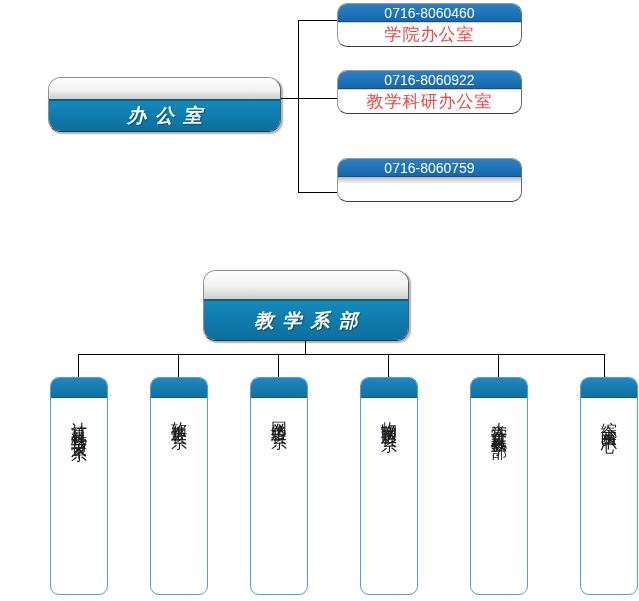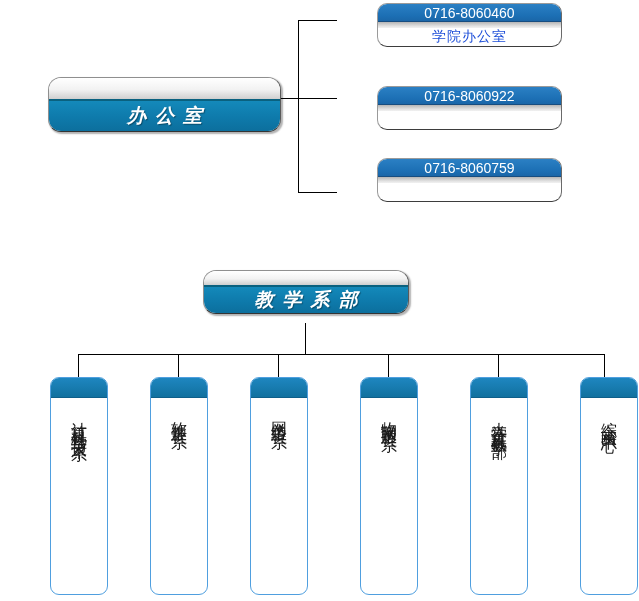--- a/index.html
+++ b/index.html
@@ -21,37 +21,37 @@
     height:44%; background:linear-gradient(#ffffff 0%, #f2f2f2 55%, #cfcfcf 100%);
     border-bottom:2px solid #0a617f;
   }
   .rootbox .body {
     flex:1; background:linear-gradient(#1489ba 0%, #0e7aab 55%, #0c6f9d 100%);
     color:#ffffff; display:flex; align-items:center; justify-content:center;
     font-family:"Liberation Serif", serif; font-style:italic; font-weight:bold;
     font-size:19px; letter-spacing:9px; text-indent:9px; text-shadow:1px 1px 1px rgba(0,0,0,0.35);
   }
   .rootbox--office { left:48px; top:77px; width:233px; height:55px; }
-  .rootbox--dept   { left:203px; top:270px; width:206px; height:44px; }
+  .rootbox--dept   { left:203px; top:270px; width:206px; height:71px; }
 
   
   .phonebox {
     position:absolute; left:337px; width:185px; height:44px; border-radius:10px; overflow:hidden;
     border:1px solid #9a9a9a; border-bottom-color:#3d3d3d; border-right-color:#6a6a6a;
-    background:#ffffff; display:flex; flex-direction:column;margin-left:40px;
+    background:#ffffff; display:flex; flex-direction:column;
   }
   .phonebox .phone {
     height:18px; line-height:18px; text-align:center;
     background:linear-gradient(#2b80c4 0%, #1c6fb4 70%, #1a66a8 100%);
     border-bottom:1px solid #174d80; color:#ffffff; font-size:14px;
   }
   .phonebox .band { height:6px; background:linear-gradient(#b5b5b5 0%, #e3e3e3 70%, #f2f2f2 100%); }
-  .phonebox .name { flex:1; display:flex; align-items:center; justify-content:center; color:#1d4ed8; font-size:14px; letter-spacing:1px;text-align:right; }
+  .phonebox .name { flex:1; display:flex; align-items:center; justify-content:center; color:#ef4444; font-size:17px; letter-spacing:1px;text-align:right; }
   .phonebox--1 { top:3px; }
-  .phonebox--2 { top:86px; }
+  .phonebox--2 { top:70px; }
   .phonebox--3 { top:158px; }
 
   
   .deptbox {
     position:absolute; top:377px; width:58px; height:218px; border-radius:9px; overflow:hidden;
     border:1px solid #4f9fdf; background:#ffffff; display:flex; flex-direction:column;
   }
   .deptbox .cap { height:20px; flex:0 0 20px; background:linear-gradient(#1e86c0, #11719f); border-bottom:1px solid #0e5f8a; }
   .deptbox .textwrap { flex:1; display:flex; justify-content:center; padding-top:11px; }
   .deptbox .vtext {
@@ -81,20 +81,21 @@
   </div>
 
   <div class="phonebox phonebox--1">
     <div class="phone">0716-8060460</div>
     <div class="band"></div>
     <div class="name">学院办公室</div>
   </div>
   <div class="phonebox phonebox--2">
     <div class="phone">0716-8060922</div>
     <div class="band"></div>
+    <div class="name">教学科研办公室</div>
   </div>
   <div class="phonebox phonebox--3">
     <div class="phone">0716-8060759</div>
     <div class="band"></div>
   </div>
 
   <div class="line" style="left:305px; top:323px; width:1px; height:32px;"></div>
   <div class="line" style="left:78px;  top:354px; width:527px; height:1px;"></div>
   <div class="line" style="left:78px;  top:354px; width:1px; height:24px;"></div>
   <div class="line" style="left:178px; top:354px; width:1px; height:24px;"></div>

